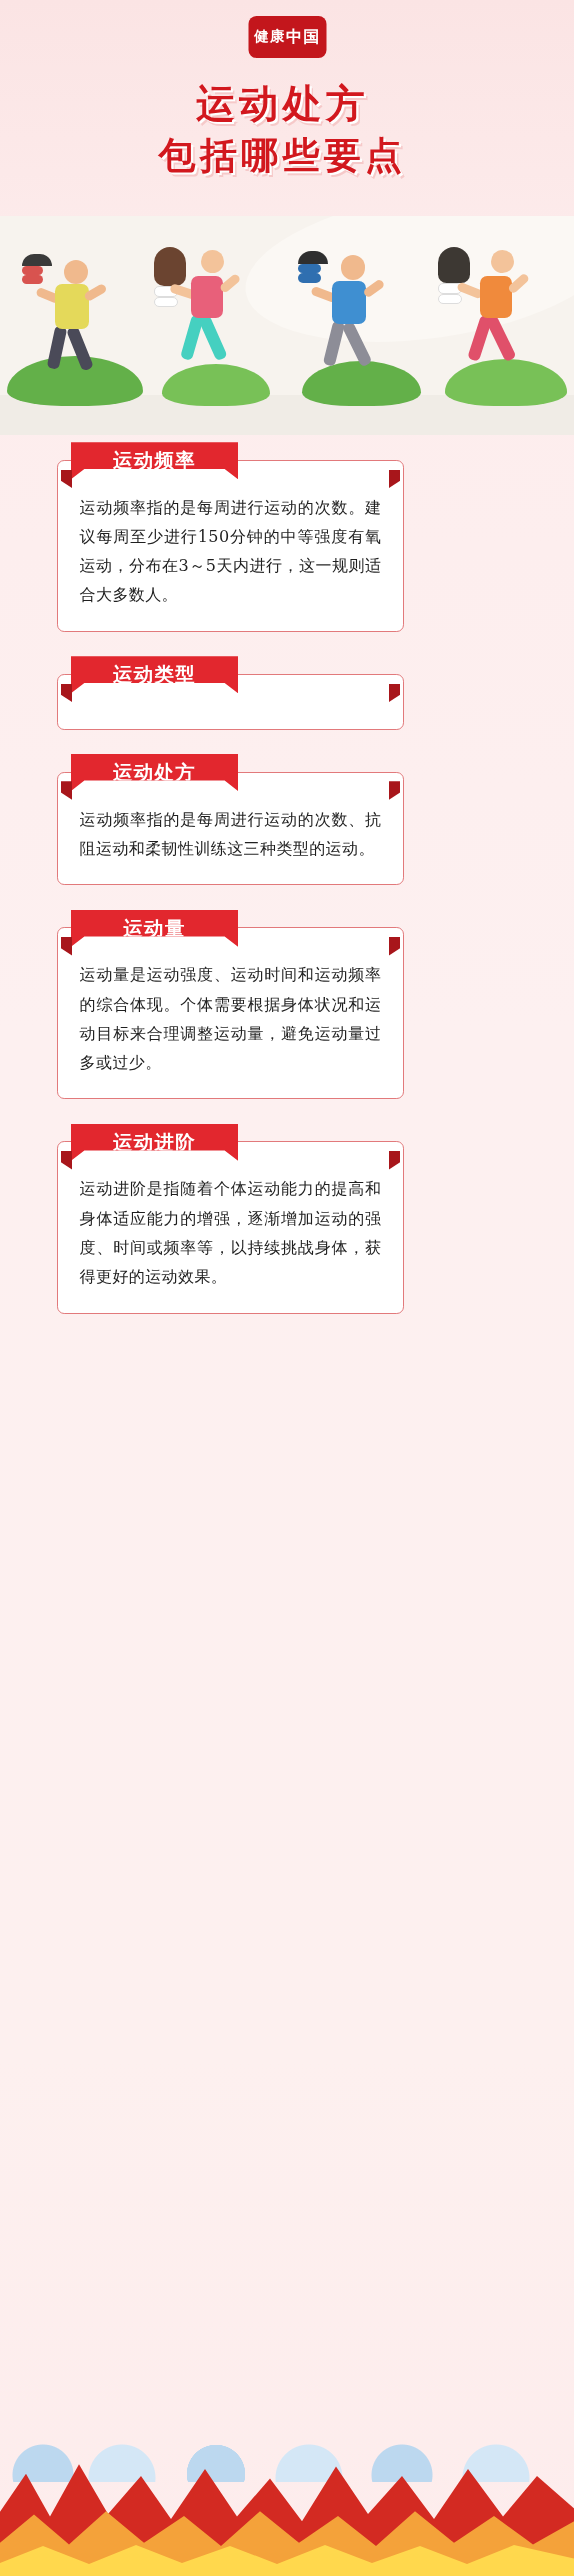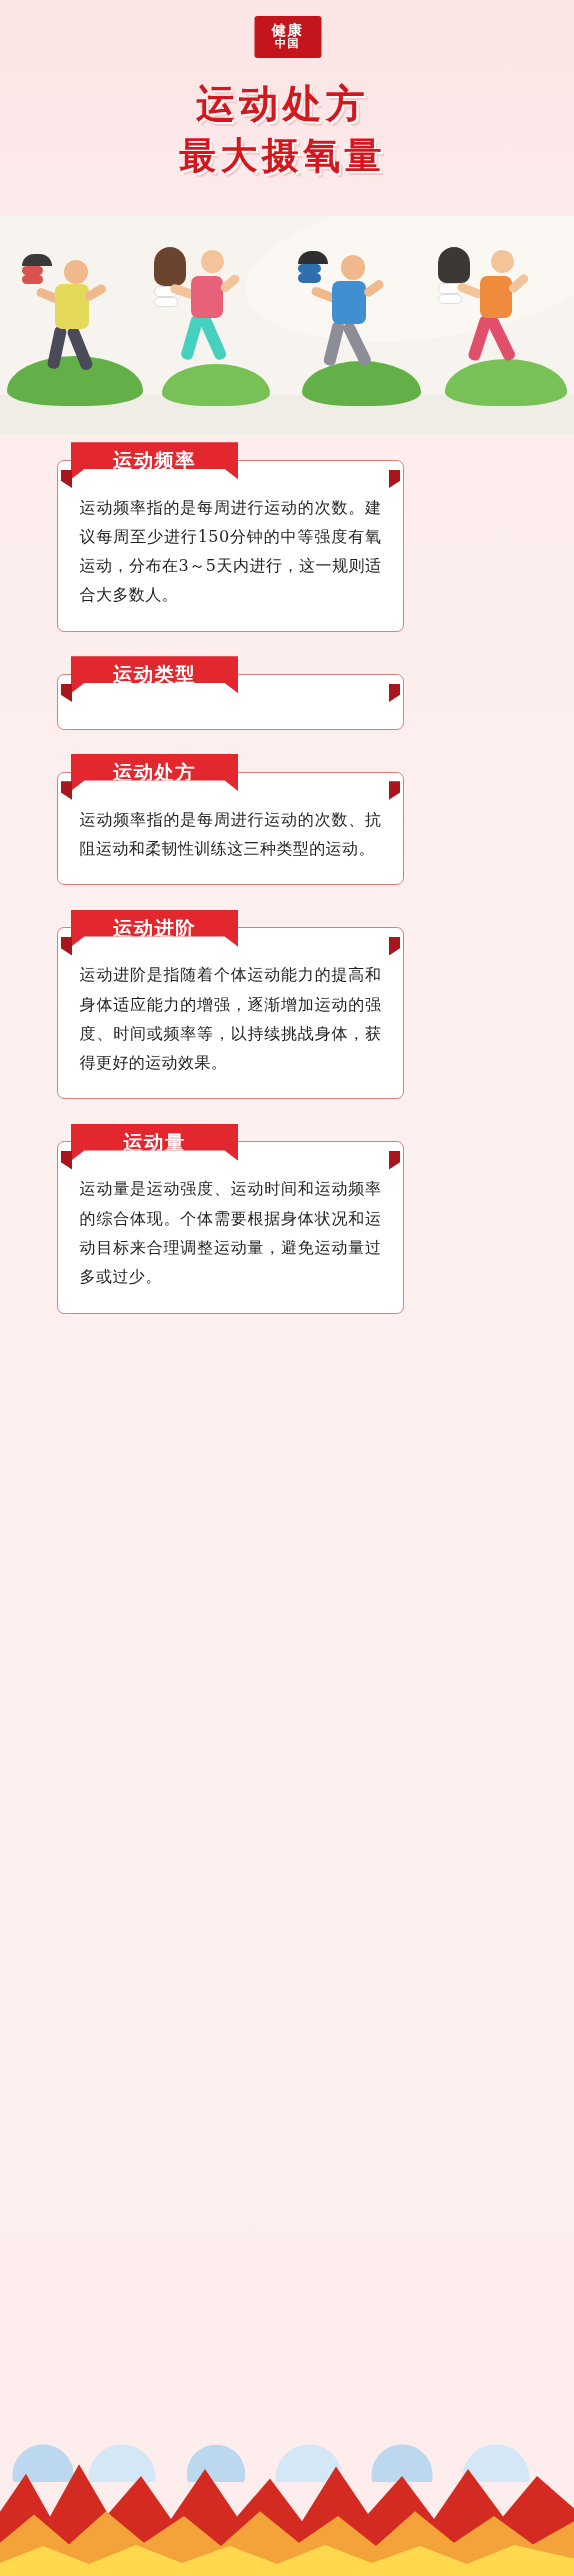--- a/index.html
+++ b/index.html
@@ -26,38 +26,38 @@
     left: 50%;
     transform: translateX(-50%);
     width: 69px;
     height: 47px;
     display: flex;
     flex-direction: column;
     align-items: center;
     justify-content: center;
   }
   .logo-box {
-    width: 67px;
+    width: 78px;
     height: 42px;
     background: #c3161c;
-    border-radius: 3px;
+    border-radius: 8px;
     display: flex;
-    flex-direction: column;
+    flex-direction: row;
     align-items: center;
     justify-content: center;
     color: #ffffff;
     line-height: 1.08;
   }
   .logo-line1 {
     font-size: 14.4px;
     letter-spacing: 1.4px;
     font-weight: bold;
   }
   .logo-line2 {
-    font-size: 11px;
+    font-size: 16px;
     letter-spacing: 1.4px;
     font-weight: bold;
   }
 
   .title-block {
     position: absolute;
     top: 78px;
     left: 0;
     width: 565px;
     text-align: center;
@@ -295,21 +295,21 @@
 
   <div class="logo-wrap">
     <div class="logo-box">
       <div class="logo-line1">健康</div>
       <div class="logo-line2">中国</div>
     </div>
   </div>
 
   <div class="title-block">
     <div class="title-line">运动处方</div>
-    <div class="title-line second">最大摄氧量</div>
+    <div class="title-line second">包括哪些要点</div>
   </div>
 
   <div class="hero">
     <div class="hero-sweep"></div>
     <div class="ground"></div>
     <div class="bush b1"></div>
     <div class="bush b2"></div>
     <div class="bush b3"></div>
     <div class="bush b4"></div>
 
@@ -386,34 +386,34 @@
       <div class="ribbon">
         <span>运动处方</span>
       </div>
       <div class="ribbon-tail-l"></div>
       <div class="ribbon-tail-r"></div>
       <div class="card-text">运动频率指的是每周进行运动的次数、抗阻运动和柔韧性训练这三种类型的运动。</div>
     </div>
 
     <div class="card">
       <div class="ribbon">
+        <span>运动量</span>
+      </div>
+      <div class="ribbon-tail-l"></div>
+      <div class="ribbon-tail-r"></div>
+      <div class="card-text">运动量是运动强度、运动时间和运动频率的综合体现。个体需要根据身体状况和运动目标来合理调整运动量，避免运动量过多或过少。</div>
+    </div>
+
+    <div class="card">
+      <div class="ribbon">
         <span>运动进阶</span>
       </div>
       <div class="ribbon-tail-l"></div>
       <div class="ribbon-tail-r"></div>
       <div class="card-text">运动进阶是指随着个体运动能力的提高和身体适应能力的增强，逐渐增加运动的强度、时间或频率等，以持续挑战身体，获得更好的运动效果。</div>
-    </div>
-
-    <div class="card">
-      <div class="ribbon">
-        <span>运动量</span>
-      </div>
-      <div class="ribbon-tail-l"></div>
-      <div class="ribbon-tail-r"></div>
-      <div class="card-text">运动量是运动强度、运动时间和运动频率的综合体现。个体需要根据身体状况和运动目标来合理调整运动量，避免运动量过多或过少。</div>
     </div>
 
   </div>
 
   <div class="footer-band">
     <div class="cloud-strip"></div>
     <div class="flames"></div>
     <div class="flames-inner"></div>
     <div class="flames-core"></div>
   </div>

